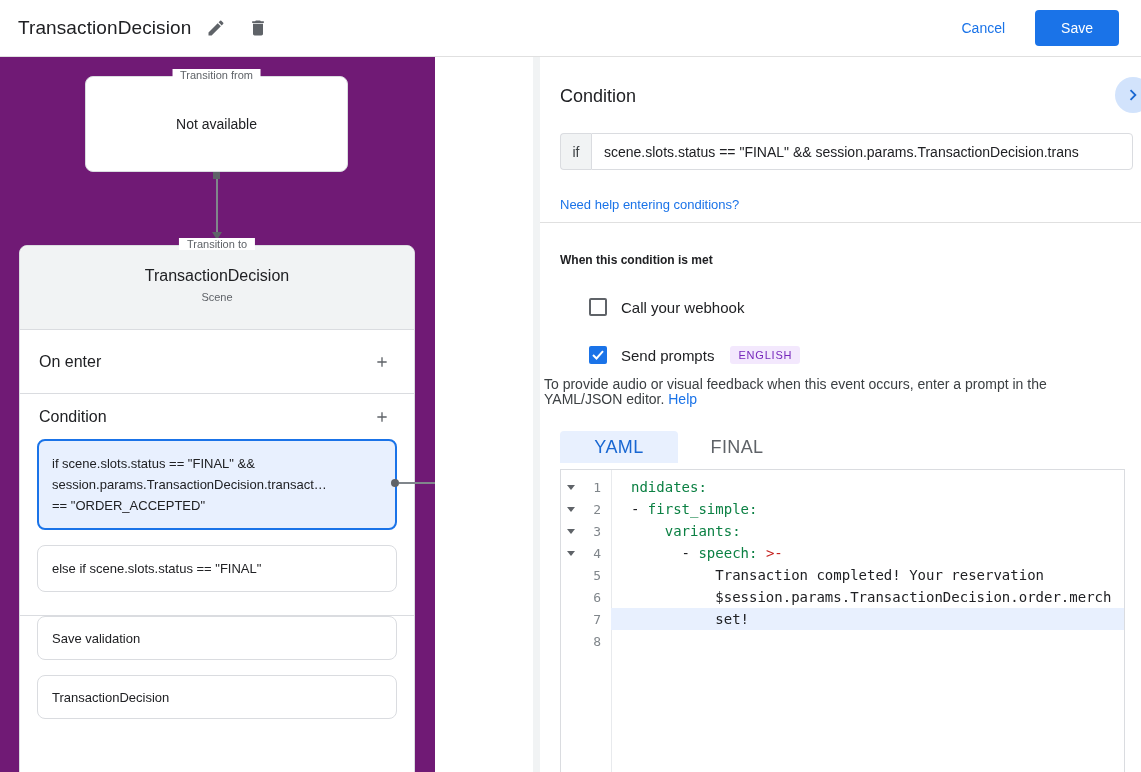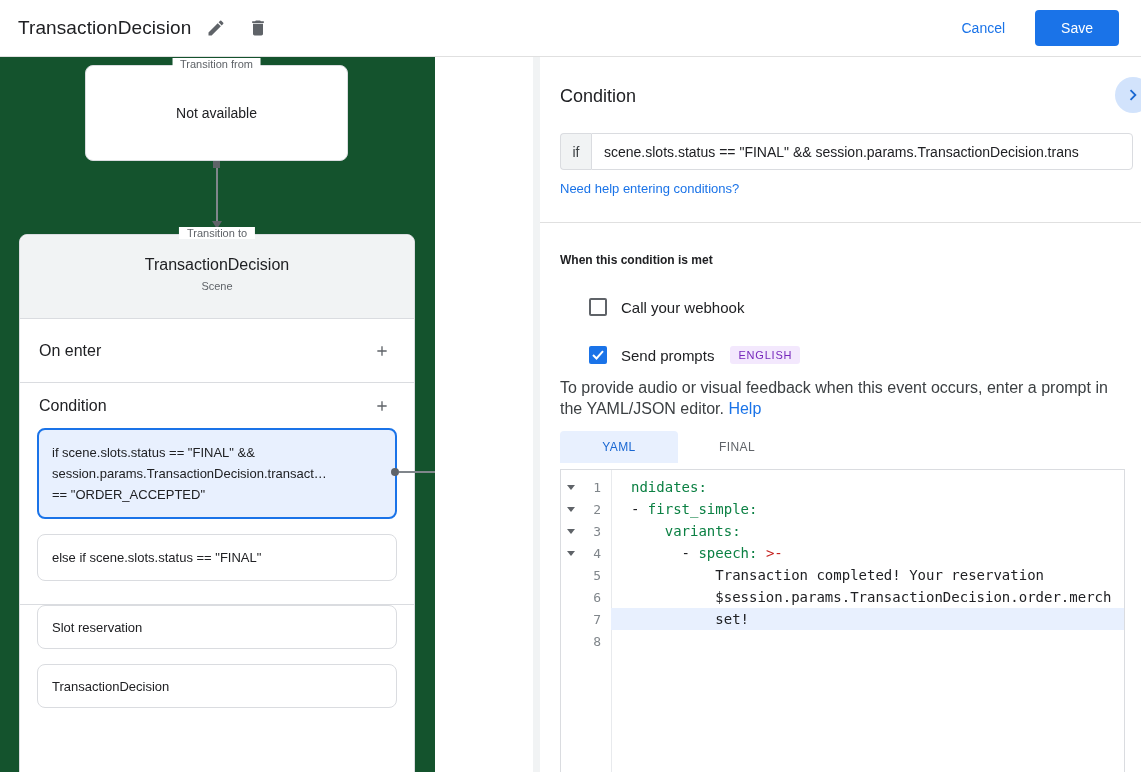--- a/index.html
+++ b/index.html
@@ -15,21 +15,21 @@
   .page-title { font-size:19px; font-weight:500; letter-spacing:.1px; }
   .icon-btn { background:none; border:none; cursor:pointer; width:34px; height:34px;
     display:flex; align-items:center; justify-content:center; border-radius:50%; }
   .header-actions { display:flex; align-items:center; gap:30px; }
   .cancel-btn { background:none; border:none; color:var(--accent); font-size:14px;
     font-weight:500; cursor:pointer; }
   .save-btn { background:var(--accent); color:#fff; border:none; border-radius:4px;
     height:36px; padding:0 26px; font-size:14px; font-weight:500; cursor:pointer; }
 
   
-  .canvas { position:absolute; top:46px; left:0; width:435px; bottom:0; overflow:hidden; background:#14532d; }
+  .canvas { position:absolute; top:57px; left:0; width:435px; bottom:0; overflow:hidden; background:#701a75; }
   .legend { position:absolute; top:-8px; left:50%; transform:translateX(-50%);
     background:#fff; padding:0 8px; font-size:11px; color:#5f6368; white-space:nowrap; }
   .tfrom-box { position:absolute; left:85px; top:19px; width:263px; height:96px;
     border:1px solid #dadce0; border-radius:8px; background:#fff;
     display:flex; align-items:center; justify-content:center; }
   .tfrom-value { font-size:14px; }
 
   .v-dot { position:absolute; left:213px; top:115px; width:7px; height:7px; background:#5f6368; }
   .v-line { position:absolute; left:216px; top:122px; width:2px; height:53px; background:#80868b; }
   .v-arrow { position:absolute; left:212px; top:175px; width:0; height:0;
@@ -74,39 +74,39 @@
   .collapse-btn { position:absolute; right:-10px; top:20px; width:36px; height:36px;
     border-radius:50%; border:none; background:#d2e3fc; cursor:pointer;
     display:flex; align-items:center; justify-content:center; }
   .cond-row { position:absolute; left:20px; right:8px; top:76px; height:37px; display:flex; }
   .if-chip { background:#f1f3f4; border:1px solid #dadce0; border-right:none;
     border-radius:4px 0 0 4px; width:31px; display:flex; align-items:center;
     justify-content:center; font-size:14px; color:#3c4043; flex:none; }
   .cond-input { flex:1; border:1px solid #dadce0; border-radius:0 4px 4px 0;
     font-size:14px; color:#202124; padding:0 12px; outline:none; min-width:0;
     background:#fff; font-family:"Liberation Sans",sans-serif; }
-  .help-link { position:absolute; left:20px; top:124px; font-size:13px;
+  .help-link { position:absolute; left:20px; top:140px; font-size:13px;
     color:var(--accent); text-decoration:none; cursor:pointer; }
   .panel-divider { position:absolute; left:0; right:0; top:165px; height:1px; background:#e0e0e0; }
   .when-title { position:absolute; left:20px; top:196px; font-size:12px; font-weight:700; }
   .check-row { position:absolute; left:20px; display:flex; align-items:center; gap:14px;padding-left:29px; }
   .check-row.webhook { top:241px; }
   .check-row.prompts { top:289px; }
   .checkbox { width:18px; height:18px; border-radius:2px; flex:none; cursor:pointer; }
   .checkbox.unchecked { border:2px solid #5f6368; background:#fff; }
   .checkbox.checked { background:var(--accent); display:flex; align-items:center; justify-content:center; }
   .check-label { font-size:15px; font-weight:500; }
   .badge { background:var(--badge_bg); color:var(--badge_text); font-size:11px;
     font-weight:500; letter-spacing:.8px; padding:3px 8px; border-radius:3px; margin-left:2px; }
-  .desc { position:absolute; left:20px; top:320px; width:572px; font-size:16px;
-    color:#3c4043; line-height:21px; }
+  .desc { position:absolute; left:4px; top:320px; width:572px; font-size:14px;
+    color:#3c4043; line-height:15px; }
   .desc a { color:var(--accent); text-decoration:none; cursor:pointer; }
   .tabs { position:absolute; left:20px; top:374px; display:flex; }
   .tab { width:118px; height:32px; display:flex; align-items:center; justify-content:center;
-    font-size:12px; font-weight:500; letter-spacing:.4px; color:#5f6368; cursor:pointer;
+    font-size:18px; font-weight:500; letter-spacing:.4px; color:#5f6368; cursor:pointer;
     border-radius:4px 4px 0 0; }
   .tab.active { background:var(--selected_bg); color:#1967d2; }
 
   .editor { position:absolute; left:20px; top:412px; width:565px; bottom:-10px;
     border:1px solid #dadce0; background:#fff;
     font-family:"DejaVu Sans Mono",monospace; font-size:14px; }
   .gutter-sep { position:absolute; left:50px; top:0; bottom:0; width:1px; background:#e8eaed; }
   .ed-rows { padding-top:6px; position:relative; }
   .ed-row { display:flex; height:22px; }
   .ed-gutter { width:50px; flex:none; display:flex; align-items:center; height:100%; }
@@ -189,21 +189,21 @@
               <div>== "ORDER_ACCEPTED"</div>
             </div>
             <div class="cond-box">
               <div>else if scene.slots.status == "FINAL"</div>
             </div>
           </div>
       </div>
 
       <div>
         <div id="slot-list">
-            <div class="slot-box">Slot reservation</div>
+            <div class="slot-box">Save validation</div>
             <div class="slot-box">TransactionDecision</div>
           </div>
       </div>
     </div>
 
     <div class="h-dot"></div>
     <div class="h-line"></div>
     <div class="h-arrow"></div>
     <div class="target-box"></div>
   </div>

